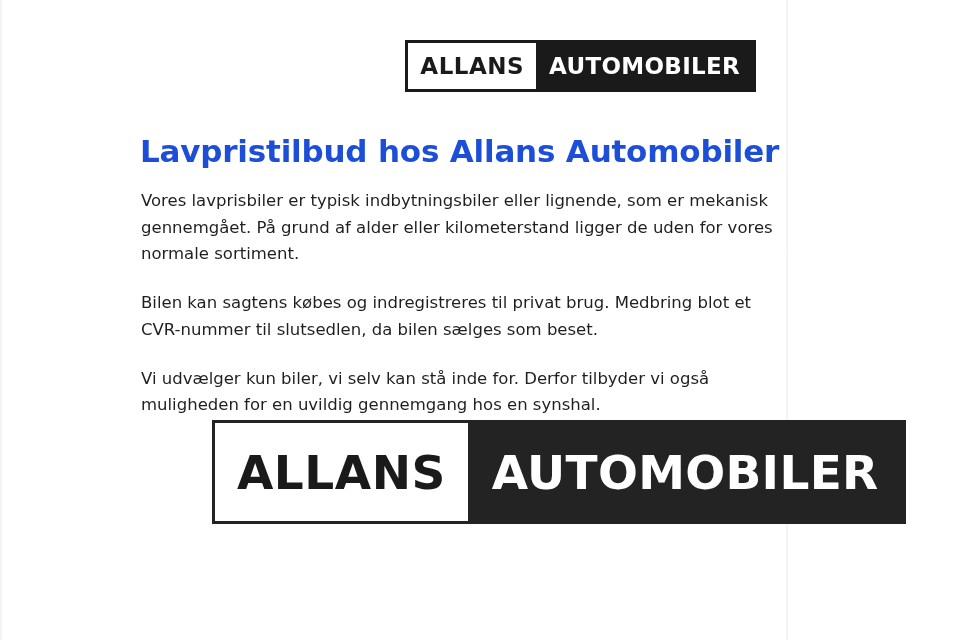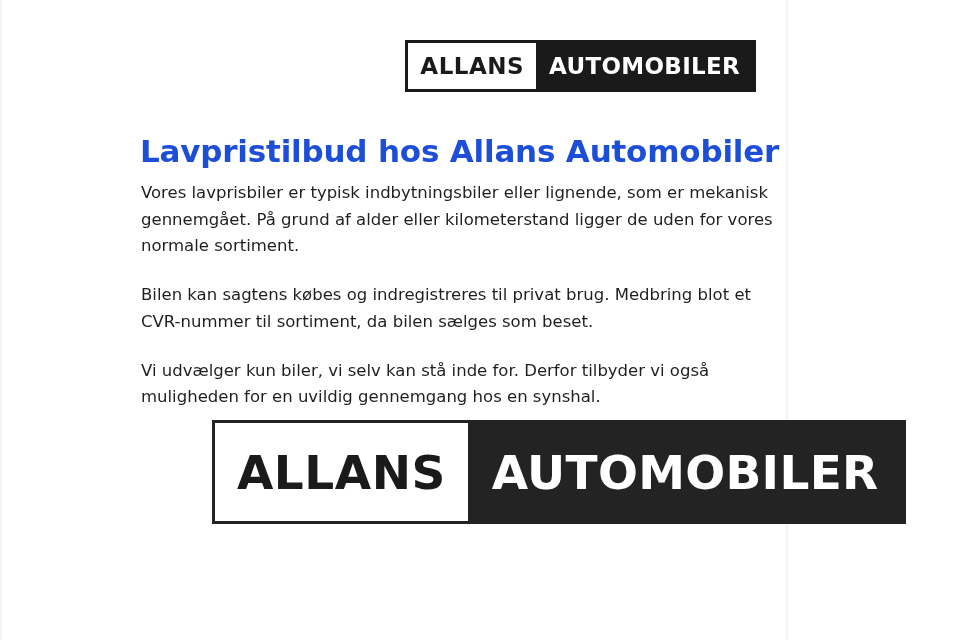--- a/index.html
+++ b/index.html
@@ -69,21 +69,21 @@
   }
 
   
   .body-copy {
     position: absolute;
     left: 141px;
     top: 180px;
     width: 650px;
   }
   .body-copy p {
-    margin: 0 0 22px 0;
+    margin: 8px 0 22px 0;
     font-size: 16.5px;
     line-height: 1.62;
     color: #1f1f1f;
   }
   .body-copy p:last-child {
     margin-bottom: 0;
   }
 
   
   .logo-main {
@@ -143,21 +143,21 @@
 
   <div class="logo-top">
     <div class="logo-left">ALLANS</div>
     <div class="logo-right">AUTOMOBILER</div>
   </div>
 
   <h1 class="headline">Lavpristilbud hos Allans Automobiler</h1>
 
   <div class="body-copy">
     <p>Vores lavprisbiler er typisk indbytningsbiler eller lignende, som er mekanisk gennemgået. På grund af alder eller kilometerstand ligger de uden for vores normale sortiment.</p>
-    <p>Bilen kan sagtens købes og indregistreres til privat brug. Medbring blot et CVR-nummer til sortiment, da bilen sælges som beset.</p>
+    <p>Bilen kan sagtens købes og indregistreres til privat brug. Medbring blot et CVR-nummer til slutsedlen, da bilen sælges som beset.</p>
     <p>Vi udvælger kun biler, vi selv kan stå inde for. Derfor tilbyder vi også muligheden for en uvildig gennemgang hos en synshal.</p>
   </div>
 
   <div class="logo-main">
     <div class="logo-left">ALLANS</div>
     <div class="logo-right">AUTOMOBILER</div>
   </div>
 
 </div>
 

